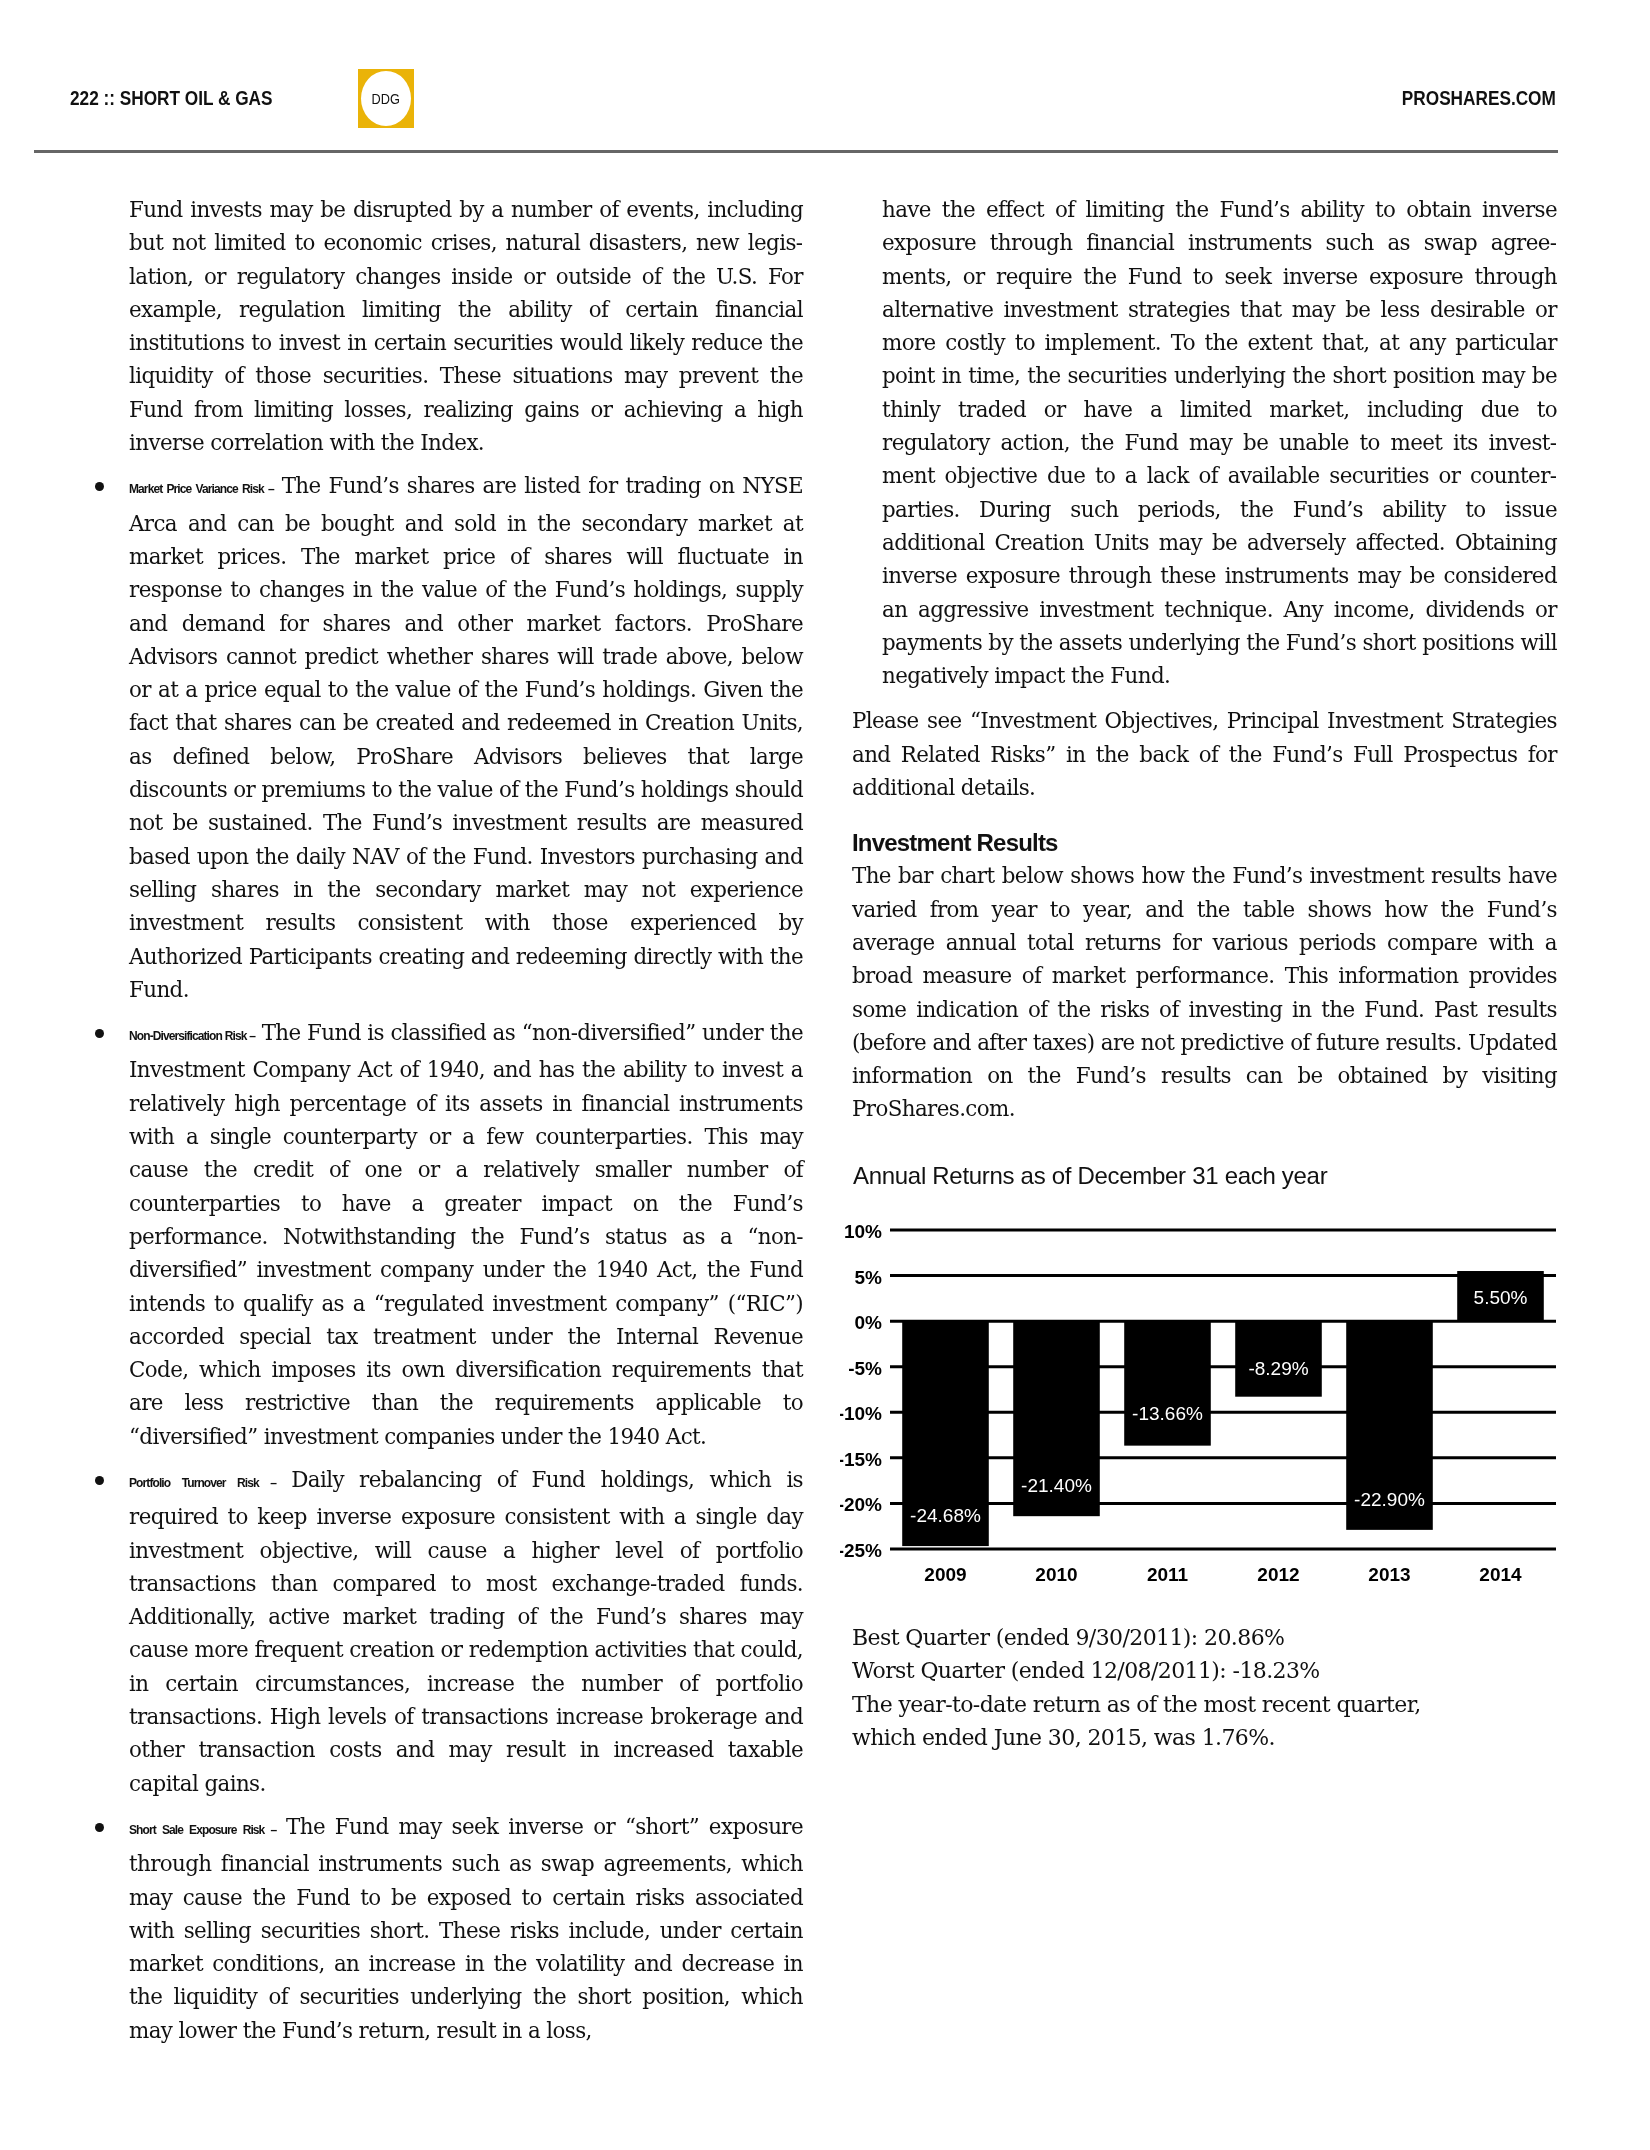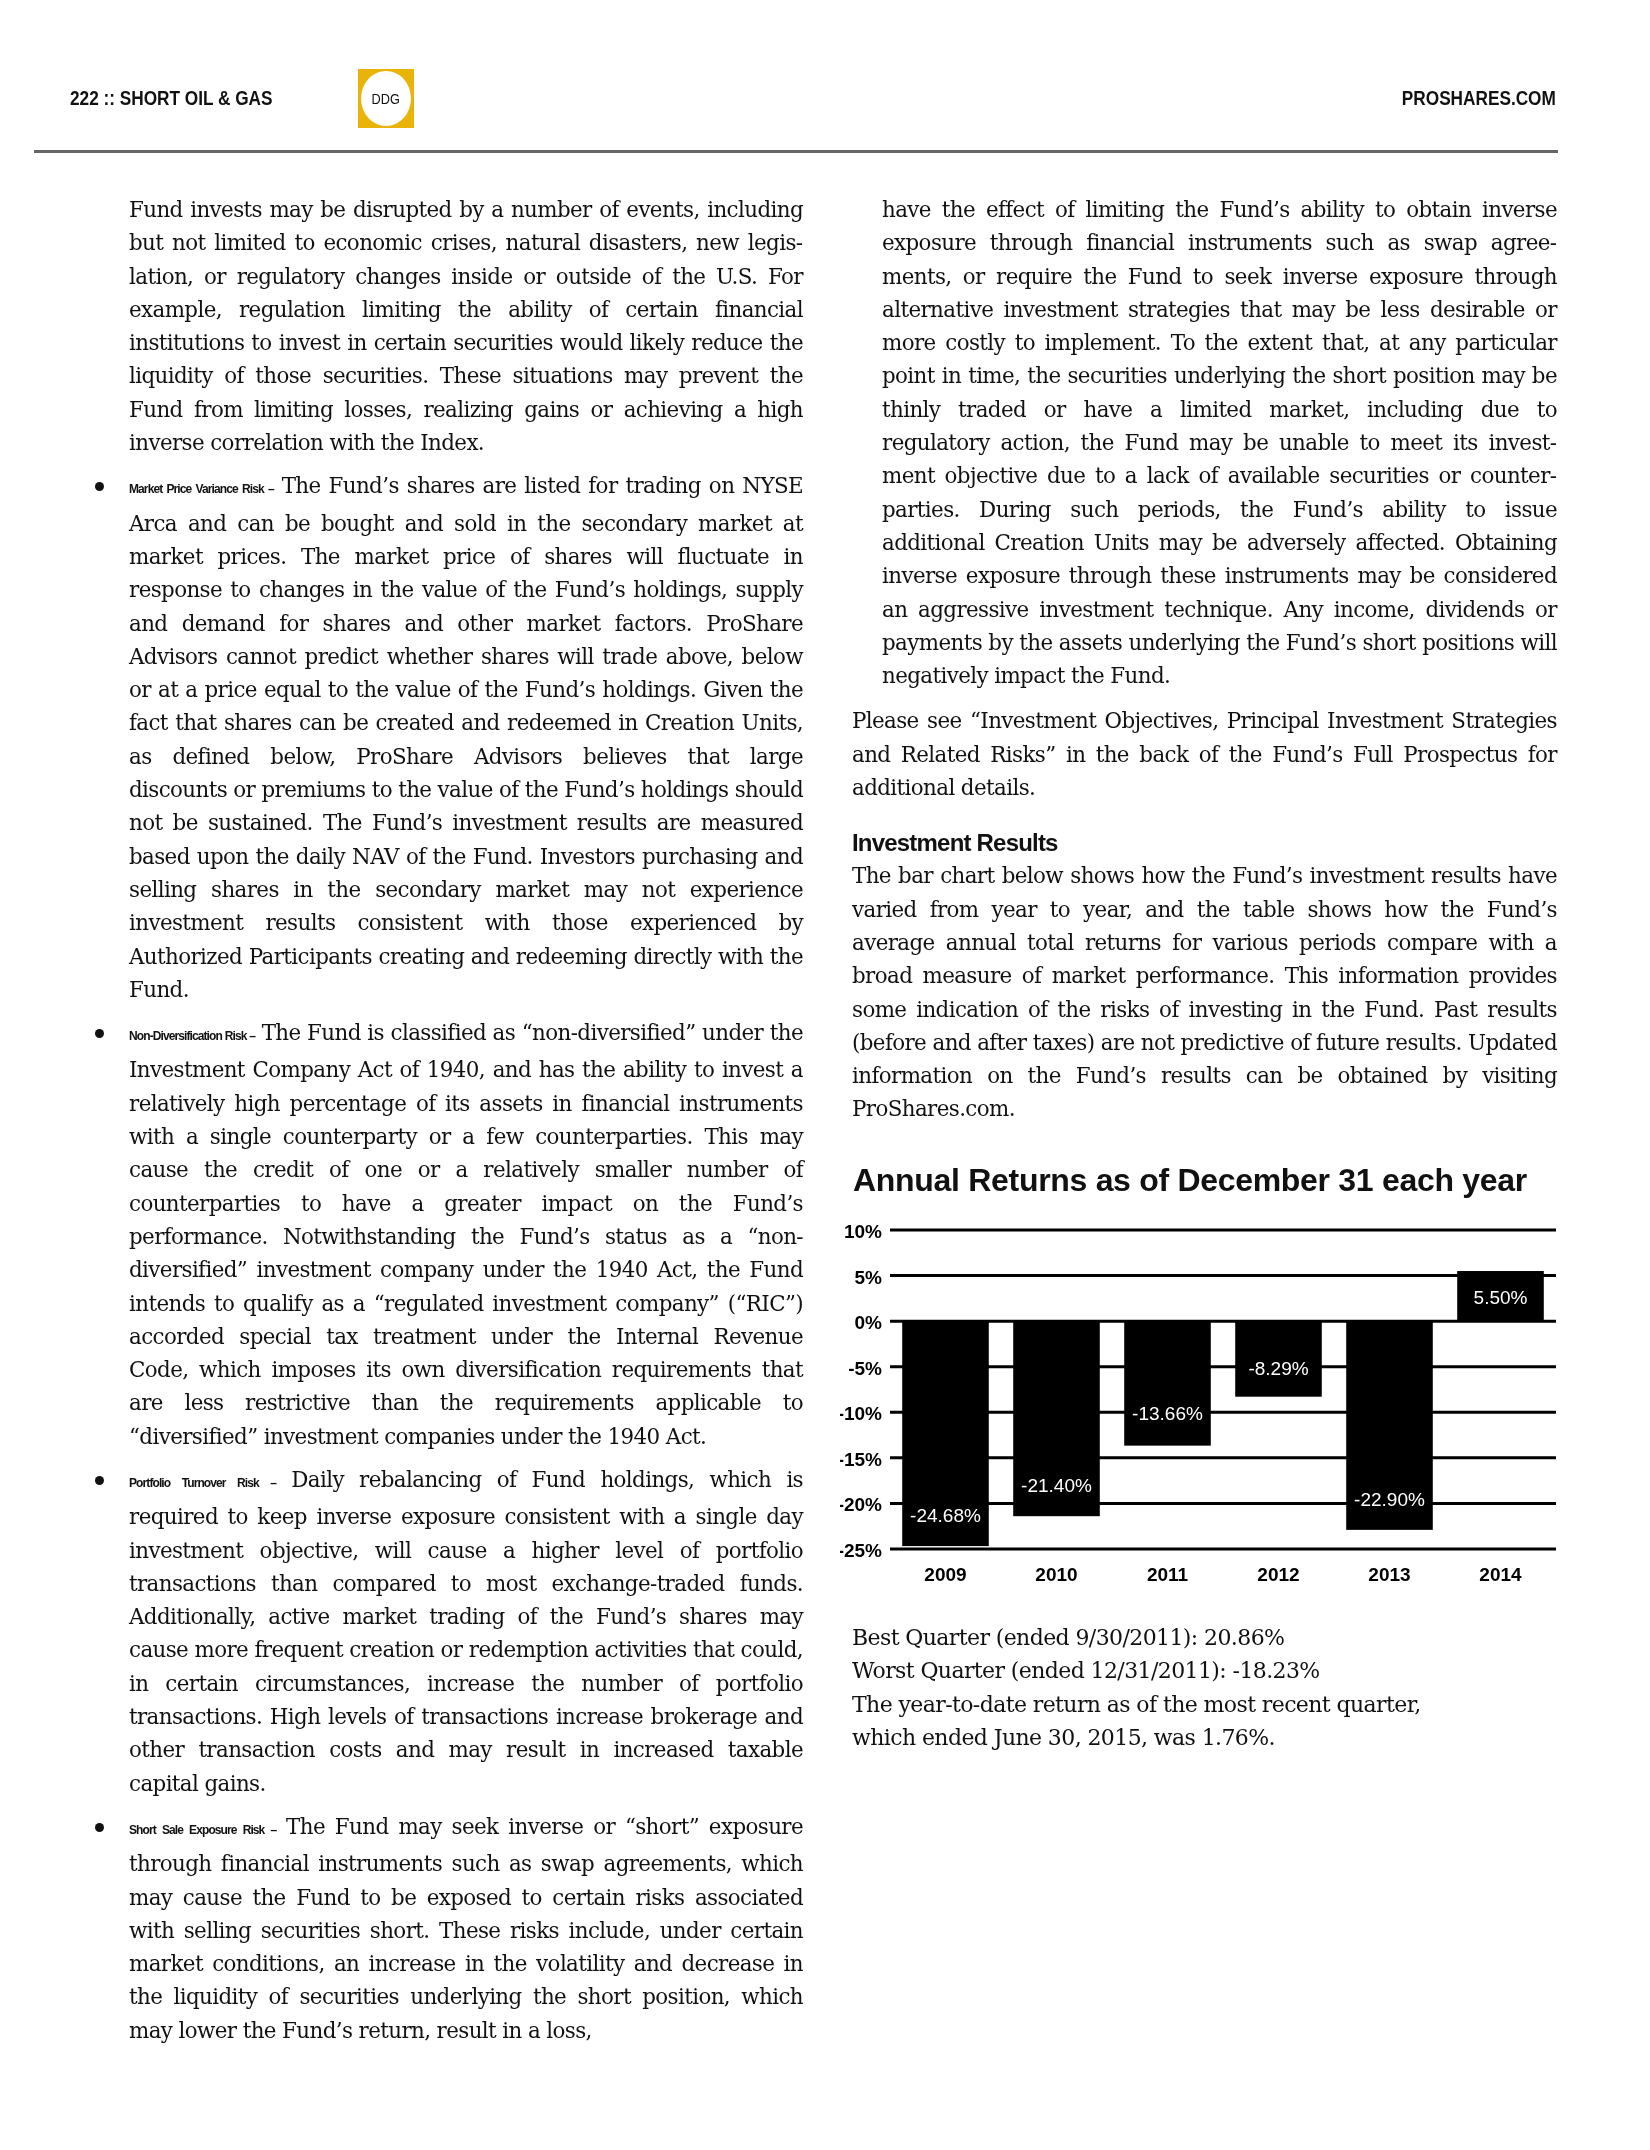--- a/index.html
+++ b/index.html
@@ -18,22 +18,22 @@
   .col { position:absolute; font-size:21.4px; line-height:33.3px; letter-spacing:-0.6px; }
   .col-left { left:129px; top:193px; width:674px; }
   .col-right { left:852px; top:193px; width:705px; }
   p { margin:0; text-align:justify; hyphens:manual; }
   .bullet { position:relative; margin-top:10px; }
   .bullet .dot { position:absolute; left:-34px; top:13px; width:9px; height:9px; border-radius:50%; background:#111; }
   .lead { font-family:"Liberation Sans", sans-serif; font-weight:bold; font-size:12px; letter-spacing:-0.9px; }
   .indent { padding-left:30px; }
   .section-title { font-family:"Liberation Sans", sans-serif; font-weight:bold; font-size:24px; letter-spacing:-0.8px;
                    margin-top:22px; margin-bottom:0; line-height:33px; }
-  .chart-title { position:absolute; left:853px; top:1162px; font-family:"Liberation Sans", sans-serif; font-weight:bold;
-                 font-size:32px; letter-spacing:-0.3px; }
+  .chart-title { position:absolute; left:853px; top:1162px; font-family:"Liberation Sans", sans-serif; font-weight:normal;
+                 font-size:24px; letter-spacing:-0.3px; }
   #chart { position:absolute; left:840px; top:1210px; }
   .qlines { position:absolute; left:852px; top:1621px; font-size:22px; line-height:33.3px; letter-spacing:-0.6px; }
 </style>
 </head>
 <body>
 
 <div class="hdr hdr-left">222 :: SHORT OIL &amp; GAS</div>
 <div class="badge">
   <div class="badge-inner">
       <span>DDG</span>
@@ -102,16 +102,16 @@
     <rect x="506.21" y="111.14285714285714" width="86.58" height="208.71714285714282" fill="#000000"></rect>
     <text x="549.5" y="295.85999999999996" text-anchor="middle" fill="#ffffff" font-family="Liberation Sans, sans-serif" font-size="19">-22.90%</text>
     <text x="549.5" y="371" text-anchor="middle" font-family="Liberation Sans, sans-serif" font-weight="bold" font-size="19">2013</text>
     <rect x="617.21" y="61.01428571428571" width="86.58" height="50.128571428571426" fill="#000000"></rect>
     <text x="660.5" y="94.07857142857142" text-anchor="middle" fill="#ffffff" font-family="Liberation Sans, sans-serif" font-size="19">5.50%</text>
     <text x="660.5" y="371" text-anchor="middle" font-family="Liberation Sans, sans-serif" font-weight="bold" font-size="19">2014</text>
   </svg>
 
 <div class="qlines">
   <div>Best Quarter (ended 9/30/2011): 20.86%</div>
-  <div>Worst Quarter (ended 12/31/2011): -18.23%</div>
+  <div>Worst Quarter (ended 12/08/2011): -18.23%</div>
   <div>The year-to-date return as of the most recent quarter,</div>
   <div>which ended June 30, 2015, was 1.76%.</div>
 </div>
 
 </body></html>

